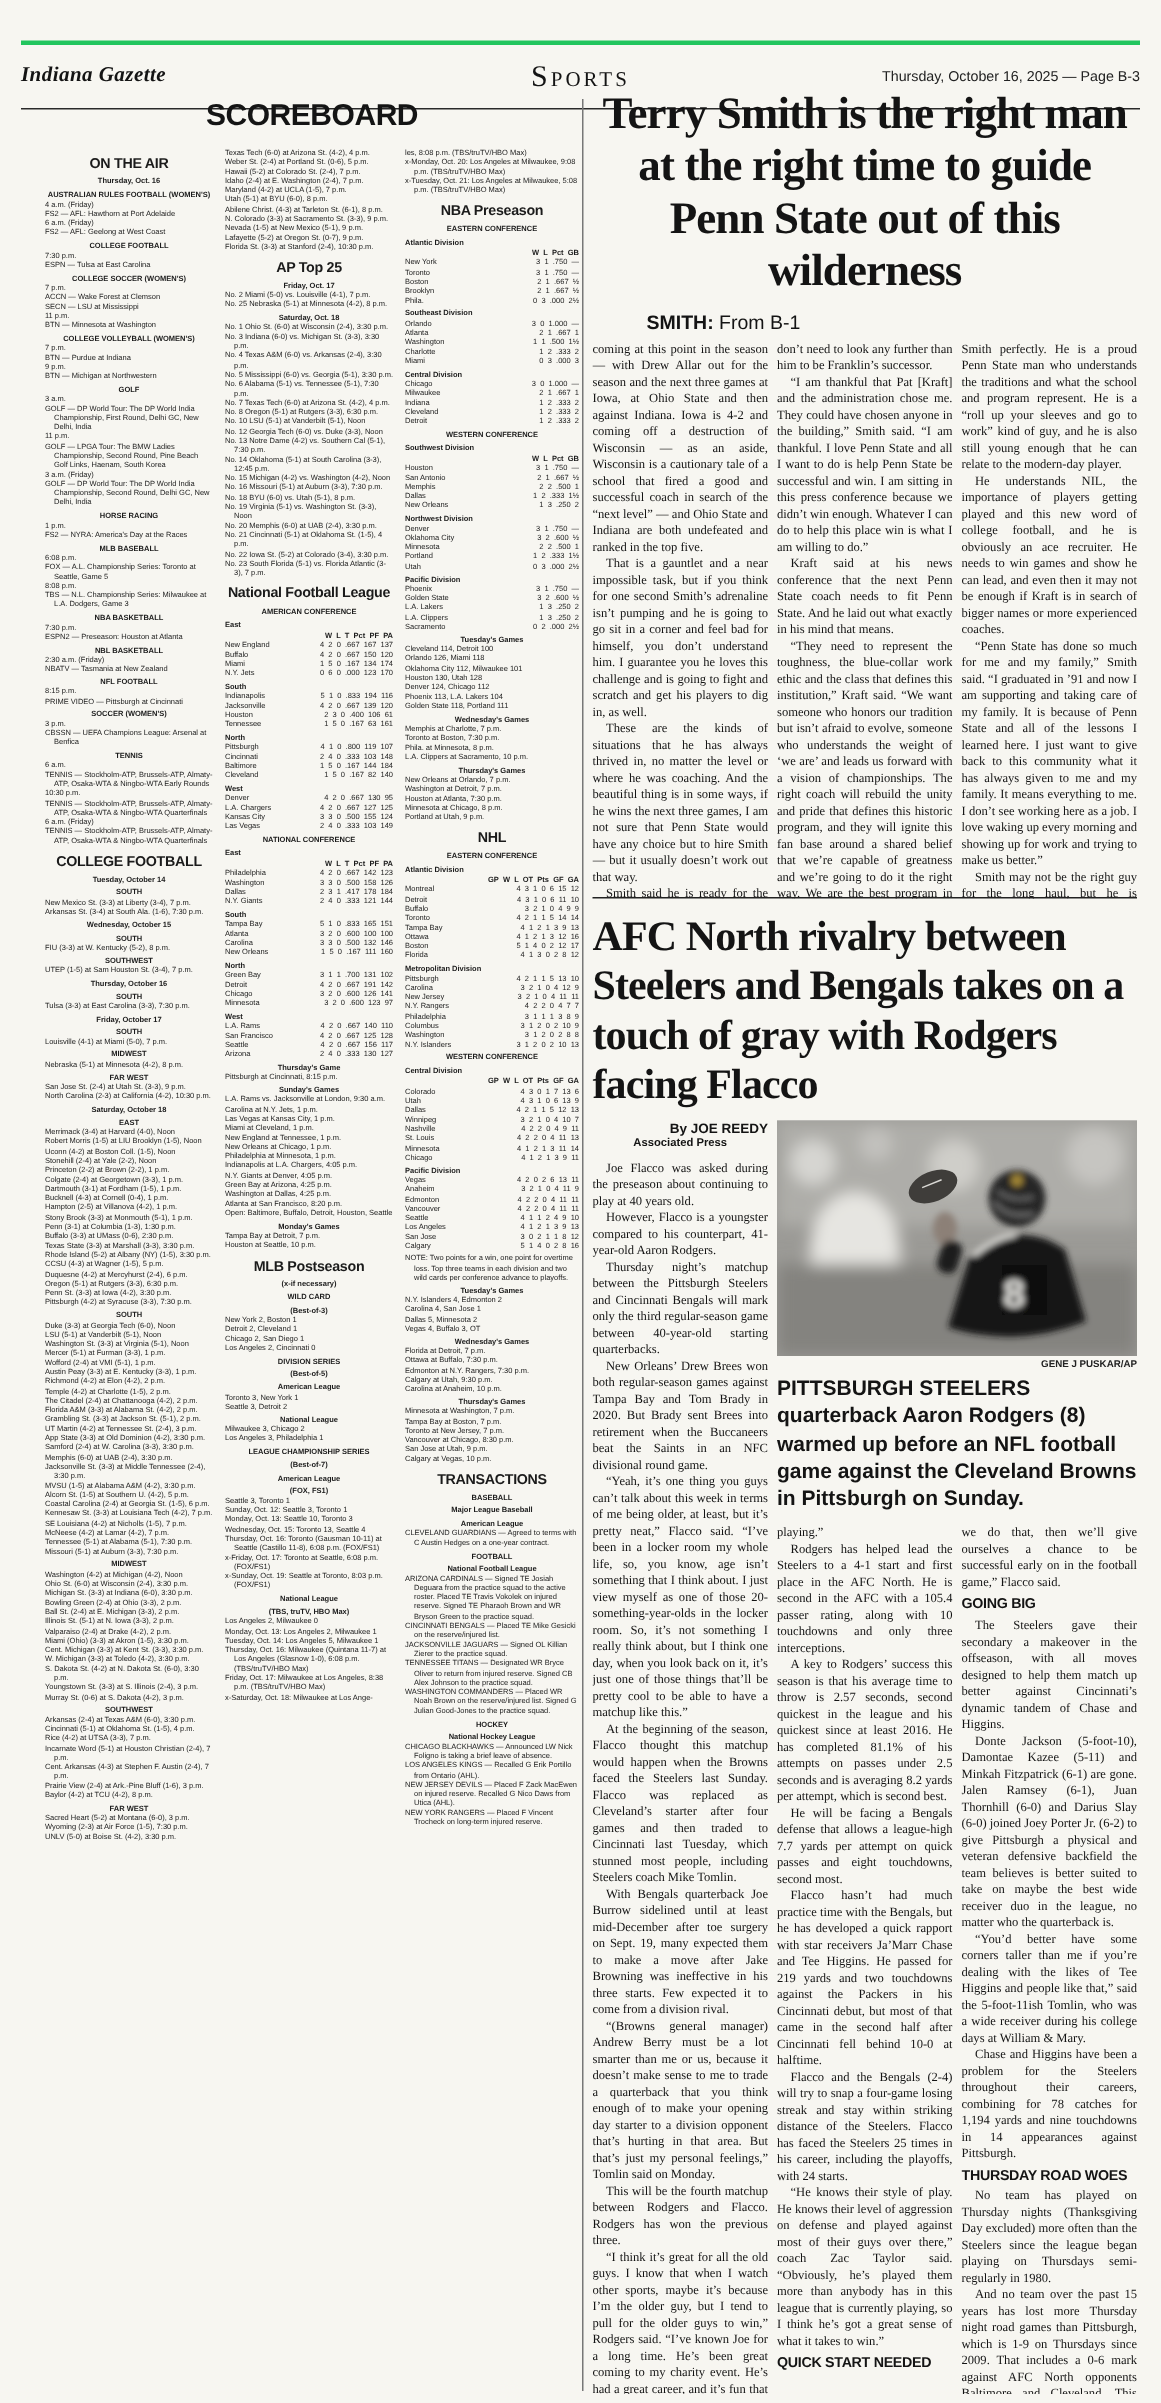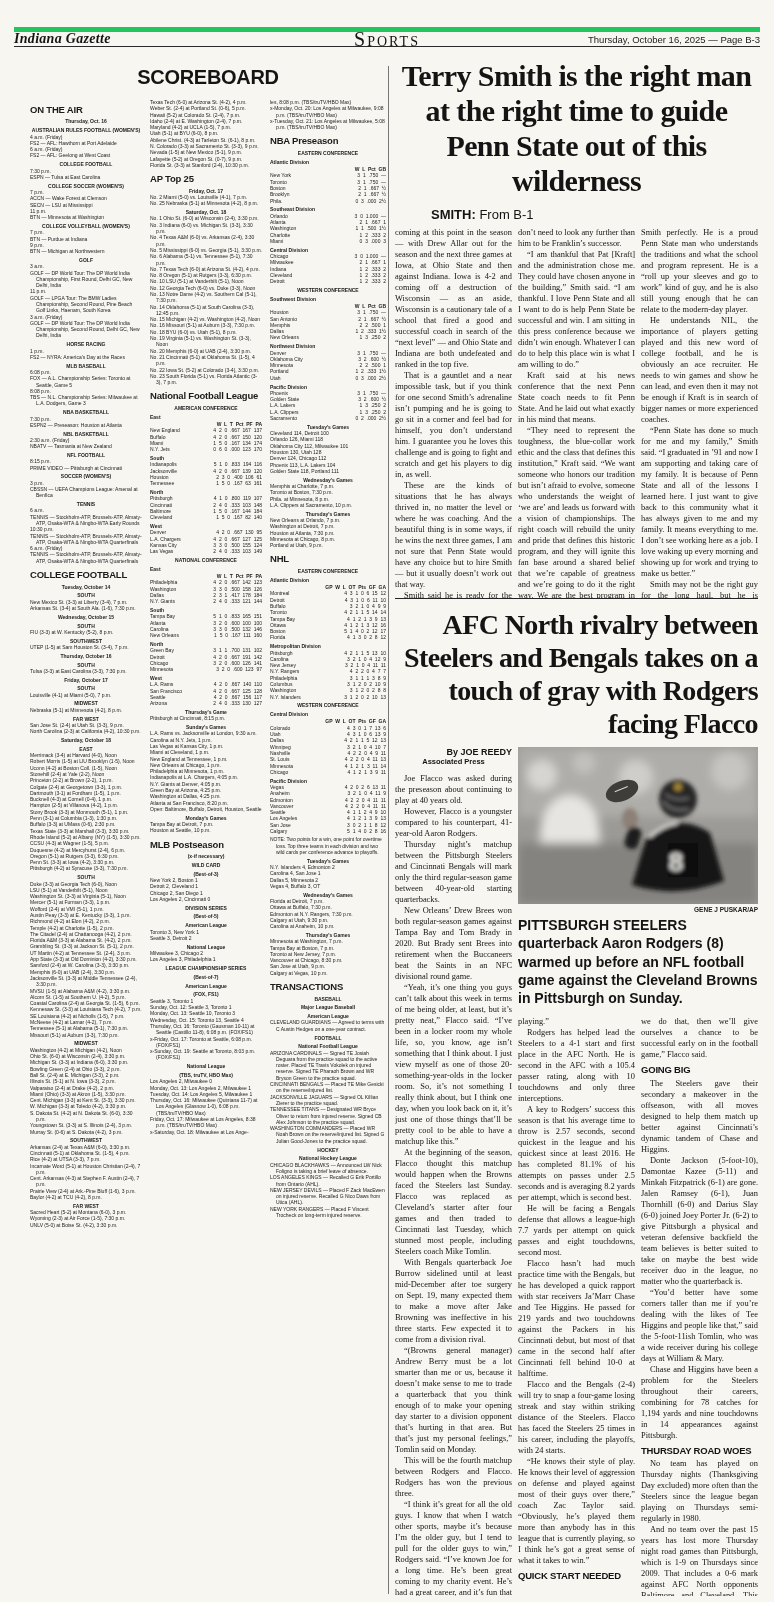--- a/index.html
+++ b/index.html
@@ -1,52 +1,52 @@
 <!DOCTYPE html>
 <html><head>
 <meta charset="utf-8">
 <style>
   *{margin:0;padding:0;box-sizing:border-box}
   html,body{width:774px;height:1602px}
   body{background:#f7f6f1;color:#141414;font-family:"Liberation Sans",sans-serif;position:relative;overflow:hidden}
   .page{position:absolute;inset:0}
   
-  .pagehead{position:absolute;left:14px;right:14px;top:27px;height:20px;border-top:5px solid #22c55e;border-bottom:1.5px solid #2a2a2a;display:flex;align-items:center}
+  .pagehead{position:absolute;left:14px;right:14px;top:27px;height:46px;border-top:3px solid #22c55e;border-bottom:1.5px solid #2a2a2a;display:flex;align-items:center}
   .masthead{font-family:"Liberation Serif",serif;font-weight:bold;font-style:italic;font-size:14px;letter-spacing:.3px;width:220px}
   .section-title{position:absolute;left:0;right:0;text-align:center;font-family:"Liberation Serif",serif;font-variant:small-caps;font-size:20px;letter-spacing:2px}
   .dateline{margin-left:auto;font-size:9.5px;color:#222}
   
   .scoreboard{position:absolute;left:30px;top:66px;width:356px;height:1528px;overflow:hidden}
   .sb-title{text-align:center;font-weight:800;font-size:20px;letter-spacing:-.3px;margin-bottom:10px;font-stretch:condensed}
   .sb-cols{display:flex;gap:8px;height:1496px}
   .sb-col{overflow:hidden;font-size:5px;line-height:1.26;color:#1b1b1b}
   .sb-col1,.sb-col2{width:112px}
   .sb-col3{width:116px}
-  .sb-h1{font-size:9.5px;font-weight:800;text-align:left;margin:5px 0 2px;letter-spacing:-.2px}
+  .sb-h1{font-size:9.5px;font-weight:800;text-align:center;margin:5px 0 2px;letter-spacing:-.2px}
   .sb-b{font-weight:bold;text-align:center;margin-top:2.5px}
   .sb-bl{font-weight:bold;margin-top:2.5px}
   .sb-t{padding-left:6px;text-indent:-6px}
   .sb-n{margin-top:2px;padding-left:6px;text-indent:-6px}
   .sb-r,.sb-rh{display:flex;justify-content:space-between}
   .sb-rh{font-weight:bold;margin-top:1px}
   .sb-r .nums,.sb-rh .nums{white-space:pre;text-align:right}
   
   .vrule{position:absolute;left:388px;top:66px;width:1px;height:1528px;background:#777}
   
   .article1{position:absolute;left:395px;top:58px;width:363px}
   .headline1{font-family:"Liberation Serif",serif;font-weight:bold;font-size:30px;line-height:1.17;text-align:center;letter-spacing:-.6px}
   .kicker{margin:9px 0 5px 36px;font-size:13px}
   .kicker .k1{font-weight:800}
   .body-cols{display:flex;gap:6px;height:372px;overflow:hidden}
   .bcol{flex:1;font-family:"Liberation Serif",serif;font-size:8.4px;line-height:1.31;text-align:justify;overflow:hidden}
   .bcol p{text-indent:9px}
   .bcol p.noindent{text-indent:0}
   .bcol p.subhead{font-family:"Liberation Sans",sans-serif;font-weight:800;font-size:9.5px;text-indent:0;text-align:left;margin:4px 0 1px;letter-spacing:-.2px}
   .article2{position:absolute;left:395px;top:598px;width:363px;height:998px;border-top:1.5px solid #222;padding-top:9px;overflow:hidden}
-  .headline2{font-family:"Liberation Serif",serif;font-weight:bold;font-size:28px;line-height:1.18;text-align:right;letter-spacing:-.6px}
+  .headline2{font-family:"Liberation Serif",serif;font-weight:bold;font-size:28px;line-height:1.18;text-align:left;letter-spacing:-.6px}
   .a2-grid{display:flex;gap:6px;margin-top:7px}
   .a2-left{width:117px}
   .byline{text-align:right;font-weight:800;font-size:9px}
   .byline2{text-align:center;font-weight:bold;font-size:7.5px;margin-bottom:7px}
   .a2-left .bcol{height:852px}
   .a2-right{width:240px}
   .photo{width:240px;height:157px;background:#8f8e8a;position:relative;overflow:hidden}
   .credit{text-align:right;font-size:6.5px;font-weight:bold;margin:2px 0 3px;color:#222}
   .caption{font-size:14px;font-weight:bold;line-height:1.3;margin-bottom:9px}
   .caption .lead{font-weight:800}

